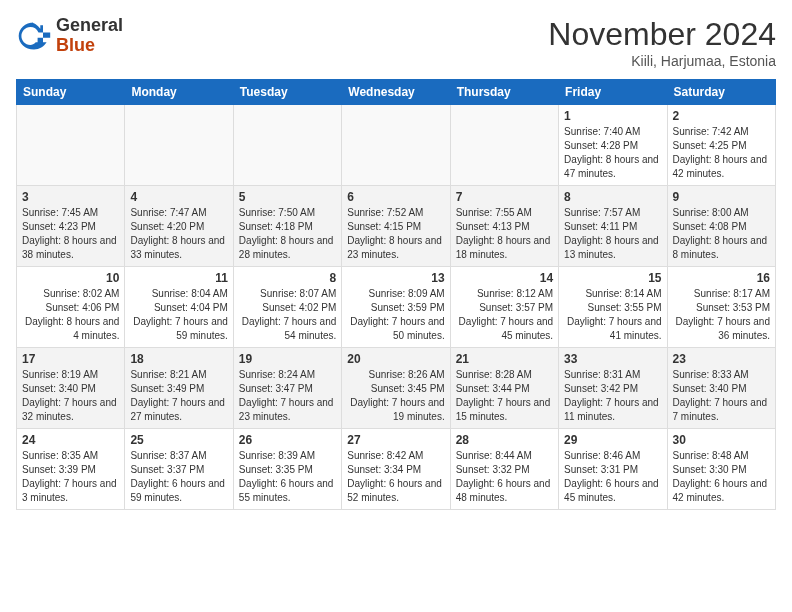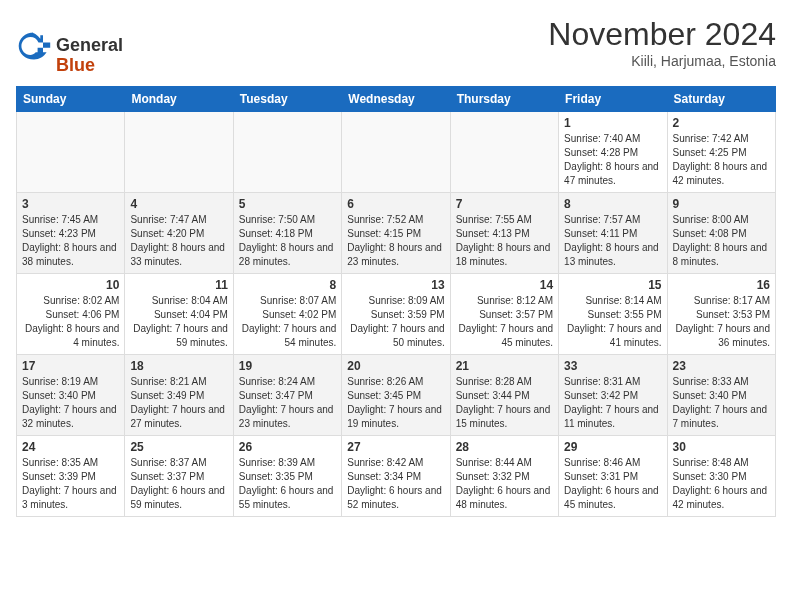--- a/index.html
+++ b/index.html
@@ -21,21 +21,21 @@
       align-items: center;
       gap: 4px;
     }
     .logo-text {
       display: flex;
       flex-direction: column;
       font-size: 18px;
       font-weight: bold;
       line-height: 1.1;
     }
-    .logo-text .general { color: #333; margin-top: 20px; }
+    .logo-text .general { color: #333; }
     .logo-text .blue { color: #c2410c; }
     .logo-icon {
       width: 36px;
       height: 36px;
     }
     .title-block {
       text-align: right;
     }
     .month-title {
       font-size: 32px;
@@ -253,21 +253,21 @@
 Daylight: 7 hours and 27 minutes.</div>
         </td>
         <td>
           <span class="day-num">19</span>
           <div class="day-info" style="white-space: pre-line;">Sunrise: 8:24 AM
 Sunset: 3:47 PM
 Daylight: 7 hours and 23 minutes.</div>
         </td>
         <td>
           <span class="day-num">20</span>
-          <div class="day-info" style="white-space: pre-line;">Sunrise: 8:26 AM
+          <div class="day-info" style="white-space: pre-line; text-align: right;">Sunrise: 8:26 AM
 Sunset: 3:45 PM
 Daylight: 7 hours and 19 minutes.</div>
         </td>
         <td>
           <span class="day-num">21</span>
           <div class="day-info" style="white-space: pre-line;">Sunrise: 8:28 AM
 Sunset: 3:44 PM
 Daylight: 7 hours and 15 minutes.</div>
         </td>
         <td>

